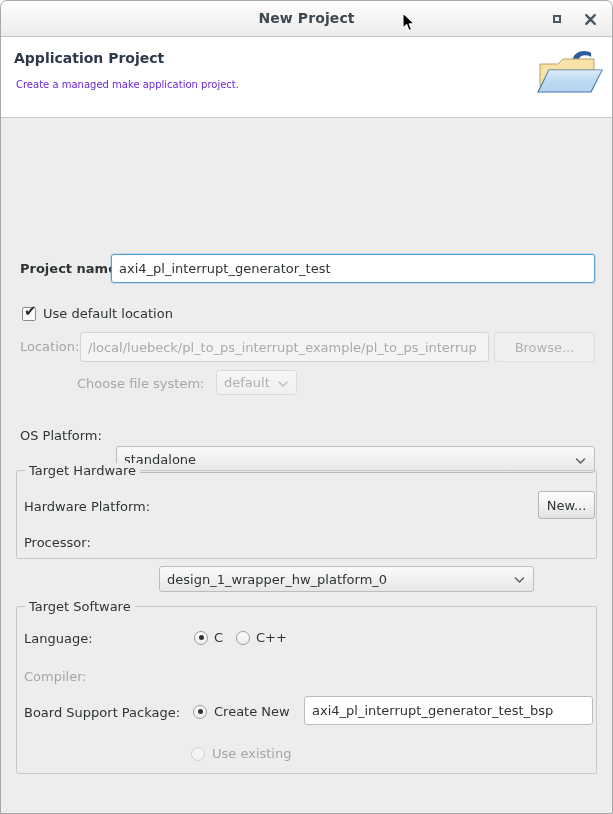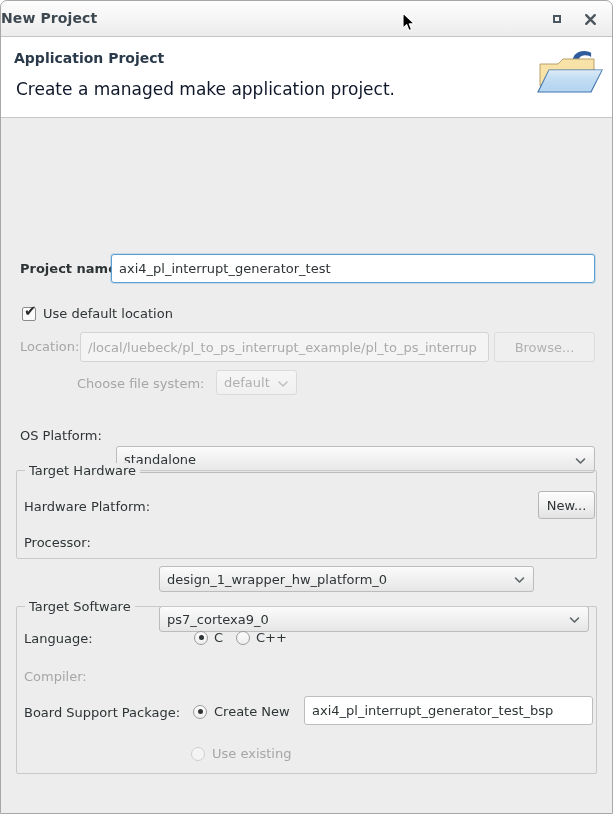--- a/index.html
+++ b/index.html
@@ -32,21 +32,21 @@
     position: relative;
     height: 35px;
     background: linear-gradient(to bottom, #fdfdfd 0%, #f6f6f6 45%, #ececec 100%);
     border-bottom: 1px solid #c4c4c4;
     border-radius: 6px 6px 0 0;
   }
   .titlebar-title {
     position: absolute;
     left: 0; right: 0; top: 0;
     line-height: 35px;
-    text-align: left;
+    text-align: center;
     font-size: 14px;
     font-weight: bold;
     color: #3d4850;
     letter-spacing: 0.1px;
   }
   .win-btn {
     position: absolute;
     top: 8px;
     width: 20px;
     height: 20px;
@@ -86,22 +86,22 @@
     left: 13px;
     top: 13px;
     font-size: 14px;
     font-weight: bold;
     color: #2b3a4a;
   }
   .header-desc {
     position: absolute;
     left: 15px;
     top: 42px;
-    font-size: 17px;
-    color: #0f172a;
+    font-size: 10px;
+    color: #6d28d9;
     text-align: center;
   }
   .header-icon {
     position: absolute;
     right: 8px;
     top: 5px;
     width: 72px;
     height: 68px;
   }
 
@@ -342,28 +342,20 @@
       <span>design_1_wrapper_hw_platform_0</span>
       <span class="chev">
         <svg width="11" height="7" viewBox="0 0 11 7">
             <path d="M1.5 1.5 L5.5 5.5 L9.5 1.5" fill="none" stroke="currentColor" stroke-width="1.6" stroke-linecap="round" stroke-linejoin="round"></path>
           </svg>
       </span>
     </div>
     <div class="abs btn" style="left:537px; top:373px; width:57px; height:28px;">New...</div>
 
     <div class="abs lbl" style="left:23px; top:417px;">Processor:</div>
-    <div class="abs combo" style="left:158px; top:410px; width:430px; height:26px;">
-      <span>ps7_cortexa9_0</span>
-      <span class="chev">
-        <svg width="11" height="7" viewBox="0 0 11 7">
-            <path d="M1.5 1.5 L5.5 5.5 L9.5 1.5" fill="none" stroke="currentColor" stroke-width="1.6" stroke-linecap="round" stroke-linejoin="round"></path>
-          </svg>
-      </span>
-    </div>
 
     <div class="group" style="left:15px; top:488px; width:581px; height:168px;">
       <div class="group-title">Target Software</div>
     </div>
 
     <div class="abs lbl" style="left:23px; top:513px;">Language:</div>
     <div class="abs hrow" style="left:193px; top:512px;">
       <div class="radio on"></div>
       <span class="lbl" style="margin-left:6px;">C</span>
     </div>

